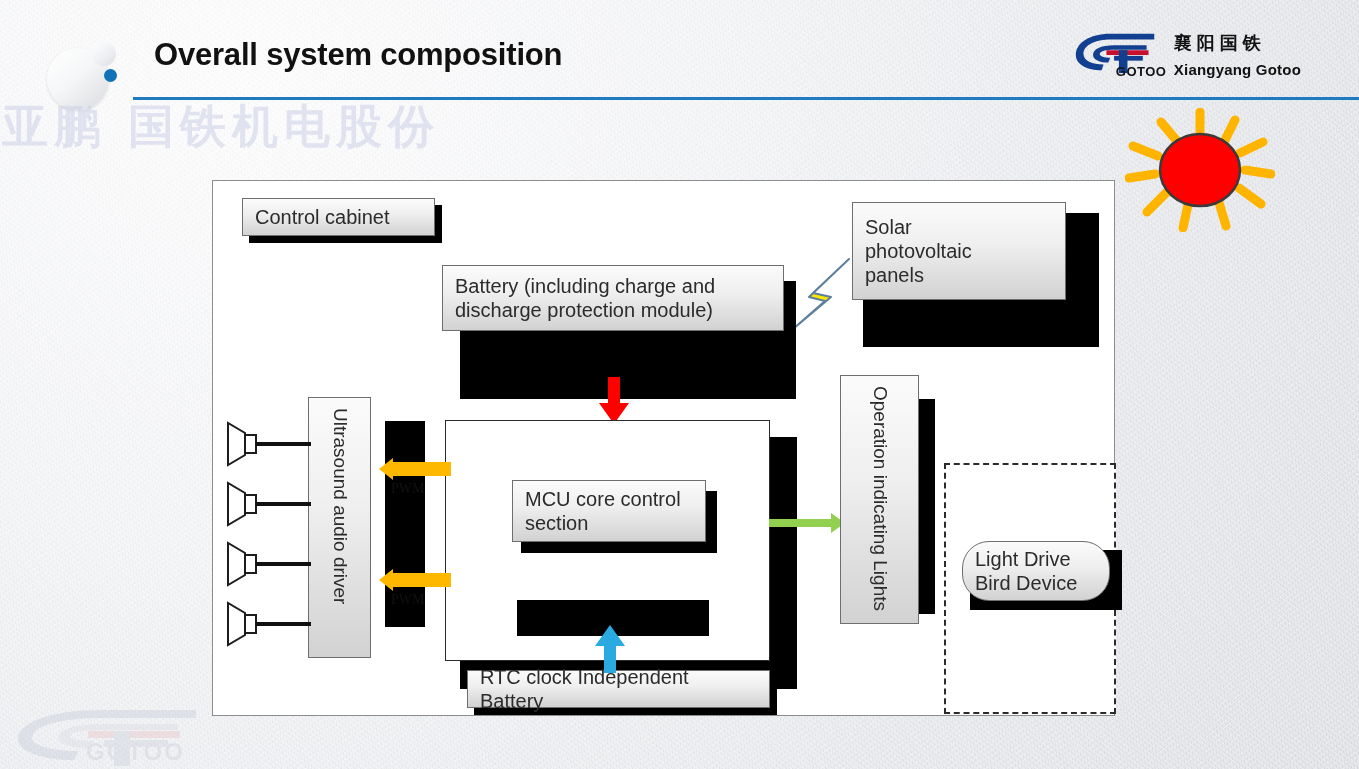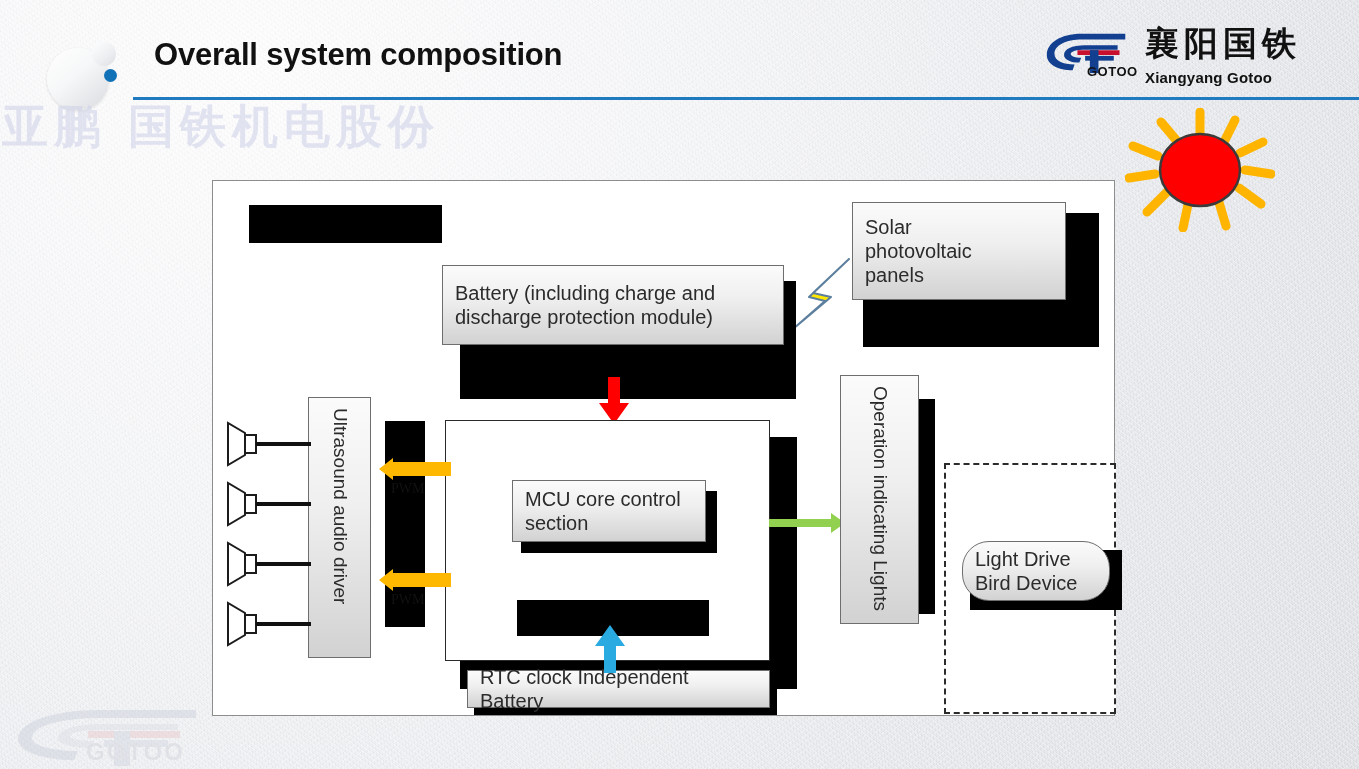--- a/index.html
+++ b/index.html
@@ -54,21 +54,21 @@
   }
 
   
   #logo{
     position:absolute;right:58px;top:28px;
     height:54px;display:flex;align-items:center;gap:10px;
   }
   #logo-mark{width:88px;height:46px;}
   #logo-words{display:flex;flex-direction:column;line-height:1;}
   #logo-cn{
-    font-size:34px;font-weight:bold;color:#111;letter-spacing:5px;
+    font-size:18px;font-weight:bold;color:#111;letter-spacing:5px;
     font-family:"DejaVu Sans","Liberation Sans",sans-serif;
   }
   #logo-en{
     font-size:15px;font-weight:bold;color:#111;margin-top:10px;letter-spacing:.2px;
   }
   #logo-gotoo{
     position:absolute;left:44px;bottom:1px;
     font-size:13px;font-weight:bold;color:#111;letter-spacing:.5px;
   }
 
@@ -195,32 +195,35 @@
       <line x1="4" y1="70" x2="30" y2="66"></line>
       <line x1="8" y1="38" x2="33" y2="48"></line>
       <line x1="36" y1="14" x2="52" y2="33"></line>
     </g>
     <ellipse cx="75" cy="62" rx="40" ry="36" fill="#ff0000" stroke="#3a3a3a" stroke-width="2.5"></ellipse>
   </svg>
 
   <div id="frame">
 
     <div class="shadow" style="left:36px;top:24px;width:193px;height:38px;"></div>
+    <div class="box pad" style="left:29px;top:17px;width:193px;height:38px;">
+      <span>Control cabinet</span>
+    </div>
 
     <div class="shadow" style="left:650px;top:32px;width:236px;height:134px;"></div>
     <div class="box pad" style="left:639px;top:21px;width:214px;height:98px;">
       <span style="width:130px;">Solar photovoltaic panels</span>
     </div>
 
     <svg id="bolt" viewBox="0 0 66 74" style="left:574px;top:76px;">
       <polygon points="62,2 22,40 38,44 6,72 44,40 26,36" fill="#ffe800" stroke="#5d7f9e" stroke-width="2" stroke-linejoin="round"></polygon>
     </svg>
 
     <div class="shadow" style="left:247px;top:100px;width:336px;height:118px;"></div>
-    <div class="box pad" style="left:229px;top:84px;width:342px;height:80px;">
+    <div class="box pad" style="left:229px;top:84px;width:342px;height:66px;">
       <span>Battery (including charge and discharge protection module)</span>
     </div>
 
     <svg class="arrow-svg" style="left:384px;top:196px;width:34px;height:48px;" viewBox="0 0 34 48">
       <polygon points="11,0 23,0 23,26 32,26 17,47 2,26 11,26" fill="#ff0000"></polygon>
     </svg>
 
     <div class="shadow" style="left:172px;top:240px;width:40px;height:206px;"></div>
     <div class="box vert" style="left:95px;top:216px;width:63px;height:261px;">
       <span style="font-size:19px;">Ultrasound audio driver</span>

